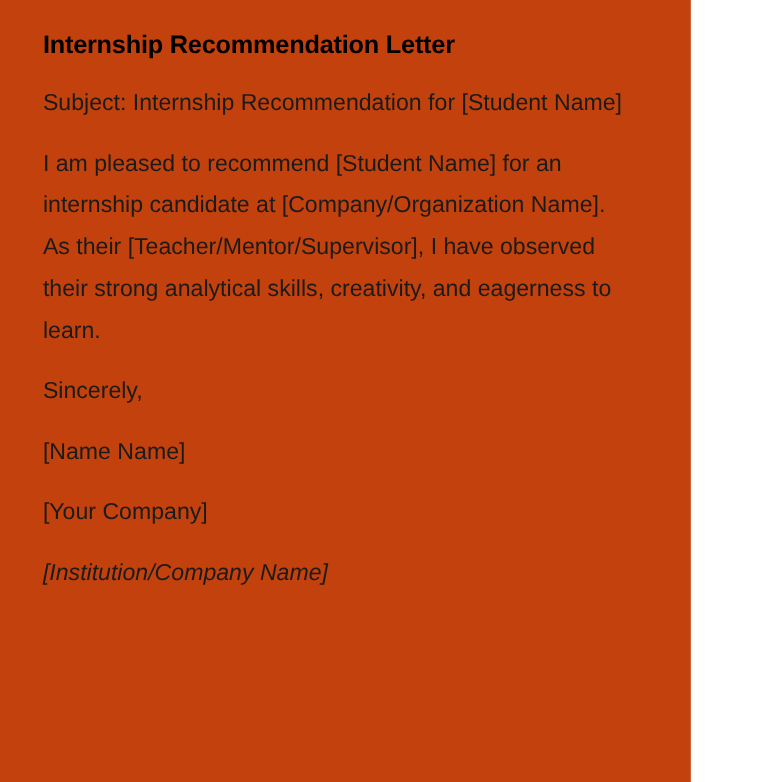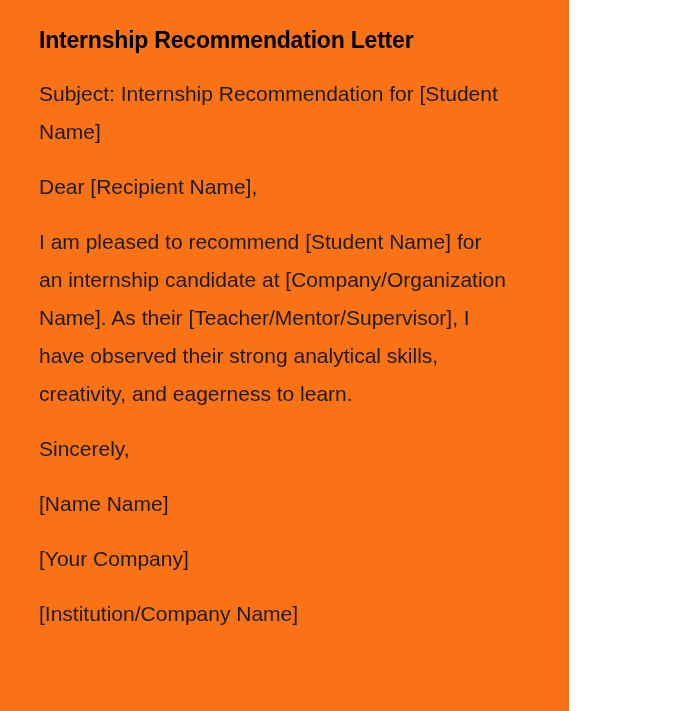--- a/index.html
+++ b/index.html
@@ -9,23 +9,23 @@
   }
   body {
     width: 700px;
     height: 711px;
     font-family: "Liberation Sans", sans-serif;
     -webkit-font-smoothing: antialiased;
     overflow: hidden;
   }
   .letter {
     box-sizing: border-box;
-    width: 569px;
+    width: 628px;
     height: 711px;
-    background: #f97316;
+    background: #c2410c;
     padding: 26px 60px 0 39px;
   }
   .letter-title {
     font-size: 23px;
     font-weight: 700;
     color: #000000;
     letter-spacing: -0.2px;
     line-height: 1.25;
     margin: 0 0 20px 0;
   }
@@ -38,34 +38,34 @@
     color: #1b1b1b;
     margin: 0 0 17px 0;
     max-width: 592px;
     font-weight: 400;
   }
   .para.short {
     margin-bottom: 17px;
   }
   .para:last-child {
     margin-bottom: 0;
+    font-style: italic;
   }
 </style>
 </head>
 <body>
 
 <div class="letter">
 
   <h1 class="letter-title">Internship Recommendation Letter</h1>
 
   <div class="letter-body">
 
     <p class="para short">Subject: Internship Recommendation for [Student Name]</p>
 
-    <p class="para short">Dear [Recipient Name],</p>
 
     <p class="para">I am pleased to recommend [Student Name] for an internship candidate at [Company/Organization Name]. As their [Teacher/Mentor/Supervisor], I have observed their strong analytical skills, creativity, and eagerness to learn.</p>
 
 
     <p class="para short">Sincerely,</p>
 
     <p class="para short">[Name Name]</p>
 
     <p class="para short">[Your Company]</p>
 

